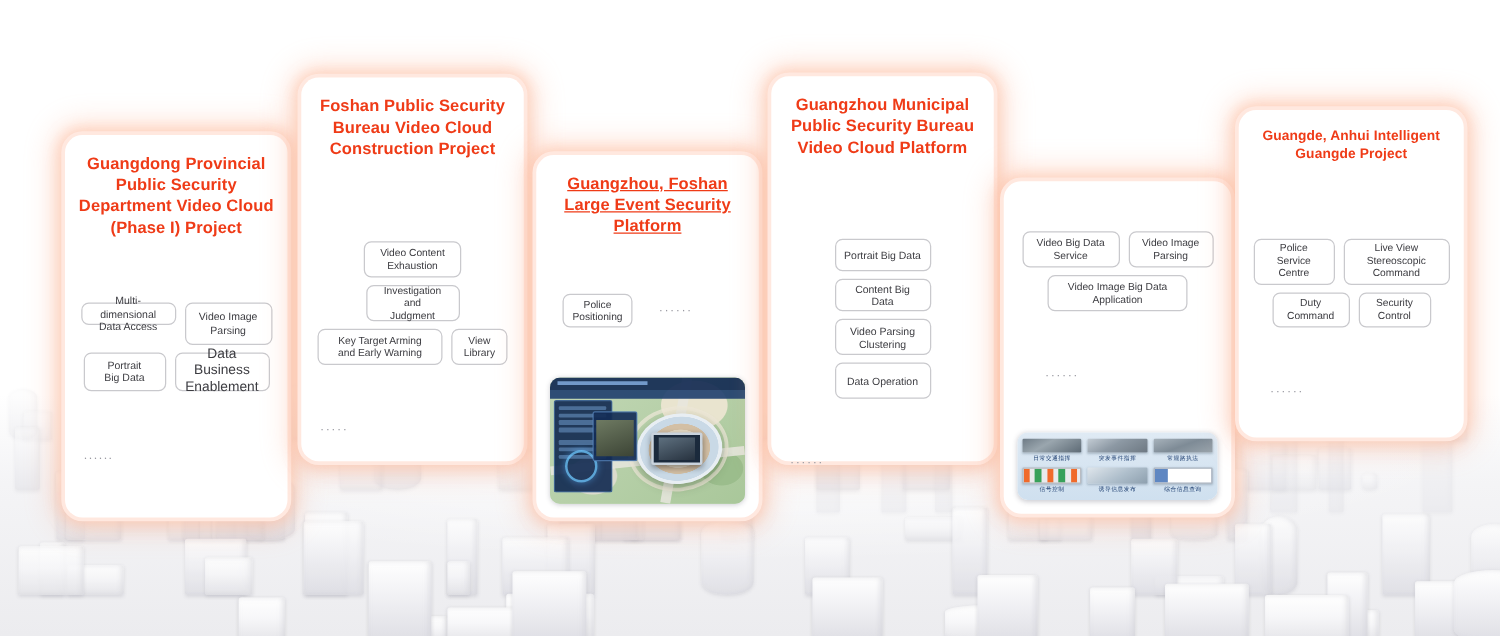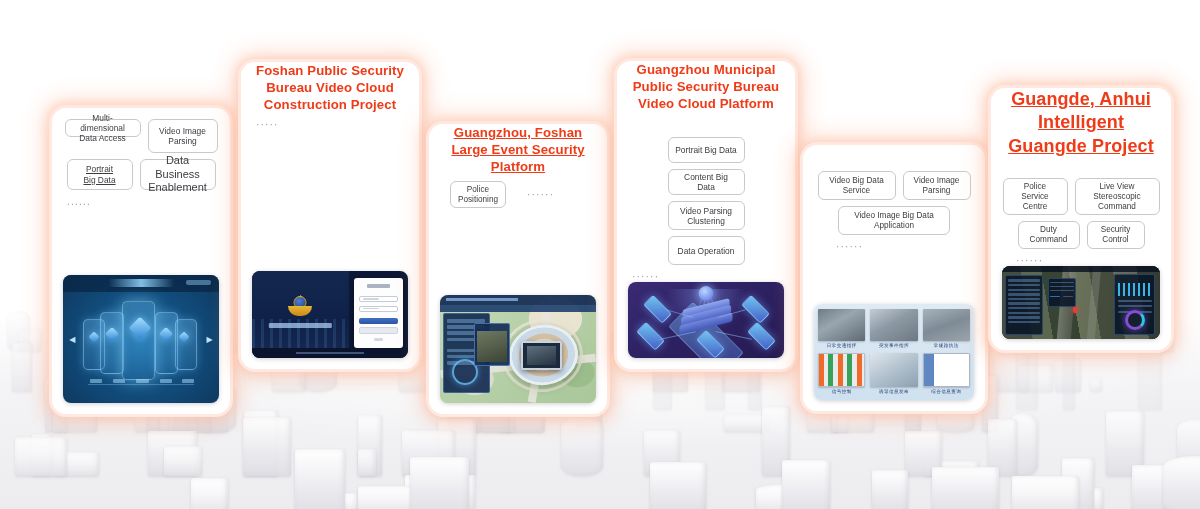--- a/index.html
+++ b/index.html
@@ -32,24 +32,25 @@
   
   .card {
     position: absolute;
     background: #ffffff;
     border-radius: 14px;
     box-shadow:
       0 0 0 3px rgba(255,233,224,.95),
       0 0 10px 5px rgba(255,198,172,.62),
       0 0 22px 10px rgba(255,175,140,.32),
       0 6px 18px rgba(190,130,110,.14);
-    padding: 0 11px 11px 11px;
+    padding: 14px 11px 11px 11px;
     display: flex;
     flex-direction: column;
     align-items: flex-end;
+    gap: 40px;
   }
 
   .card-title {
     color: #ef3b17;
     font-weight: 700;
     text-align: center;
     line-height: 1.30;
     letter-spacing: .1px;
     width: 100%;
   }
@@ -334,26 +335,27 @@
       <div class="blk tall" style="left: 748px; top: 270.8px; width: 14.2px; height: 139.2px; opacity: 0.3;"></div>
       <div class="blk tall" style="left: 1015.5px; top: 265.7px; width: 22.5px; height: 144.3px; opacity: 0.3;"></div>
       <div class="blk tall" style="left: 652.6px; top: 258.2px; width: 19.6px; height: 151.8px; opacity: 0.3;"></div>
       <div class="blk tall" style="left: 580.2px; top: 322.4px; width: 11.1px; height: 87.6px; opacity: 0.3;"></div>
       <div class="blk tall" style="left: 1063.3px; top: 255.3px; width: 11.3px; height: 154.7px; opacity: 0.3;"></div>
       <div class="blk tall" style="left: 1138.2px; top: 303.8px; width: 23.4px; height: 106.2px; opacity: 0.3;"></div>
     </div>
 </div>
 
 <div class="card" id="card-0" style="left:52px; top:108px; width:178px; height:306px;">
+  <div class="card-title" style="font-size:13.2px;">Guangdong Provincial Public Security Department Video Cloud (Phase I) Project</div>
   <div class="tags">
     <div class="tag" style="width:76px;height:18px;font-size:8.4px;">Multi-dimensional
 Data Access</div>
     <div class="tag" style="width:70px;height:34px;font-size:8.4px;">Video Image
 Parsing</div>
-    <div class="tag" style="width:66px;height:31px;font-size:8.4px;text-decoration:underline;">Portrait
+    <div class="tag" style="width:66px;height:31px;font-size:8.4px;">Portrait
 Big Data</div>
     <div class="tag" style="width:76px;height:31px;font-size:11px;">Data Business
 Enablement</div>
   </div>
   <div class="ellipsis">......</div>
 
   <div class="shot s1" style="height:128px;">
     <div class="topbar"></div>
     <div class="ttl"></div>
     <div class="tr"></div>
@@ -373,20 +375,30 @@
     <div class="dlab" style="left:17%;"></div>
     <div class="dlab" style="left:32%;"></div>
     <div class="dlab" style="left:47%;"></div>
     <div class="dlab" style="left:62%;"></div>
     <div class="dlab" style="left:76%;"></div>
   </div>
 </div>
 
 <div class="card" id="card-1" style="left:241px; top:62px; width:178px; height:307px;">
   <div class="card-title" style="font-size:13.2px;">Foshan Public Security Bureau Video Cloud Construction Project</div>
+  <div class="tags" style="margin-top:26px;">
+    <div class="tag" style="width:78px;height:29px;font-size:8.2px;">Video Content
+Exhaustion</div>
+    <div class="tag" style="width:75px;height:29px;font-size:8.2px;">Investigation and
+Judgment</div>
+    <div class="tag" style="width:100px;height:29px;font-size:8.2px;">Key Target Arming
+and Early Warning</div>
+    <div class="tag" style="width:45px;height:29px;font-size:8.2px;">View
+Library</div>
+  </div>
   <div class="ellipsis">·····</div>
 
   <div class="shot s2" style="height:87px;">
     <div class="left">
       <div class="city"></div>
     </div>
     <div class="emblem">
       <div class="em-s">★</div>
       <div class="em-c"></div>
       <div class="em-w"></div>
@@ -506,21 +518,21 @@
       </div>
       <div class="cell">
         <div class="ph ph-f"></div>
         <div class="cap">综合信息查询</div>
       </div>
     </div>
   </div>
 </div>
 
 <div class="card" id="card-5" style="left:991px; top:88px; width:180px; height:262px;">
-  <div class="card-title" style="font-size:18px;text-decoration:underline;">Guangde, Anhui Intelligent Guangde Project</div>
+  <div class="card-title" style="font-size:11px;">Guangde, Anhui Intelligent Guangde Project</div>
   <div class="tags" style="margin-top:20px;">
     <div class="tag" style="width:65px;height:37px;font-size:8.2px;">Police
 Service
 Centre</div>
     <div class="tag" style="width:85px;height:37px;font-size:8.2px;">Live View
 Stereoscopic
 Command</div>
     <div class="tag" style="width:62px;height:28px;font-size:8.2px;">Duty
 Command</div>
     <div class="tag" style="width:58px;height:28px;font-size:8.2px;">Security

